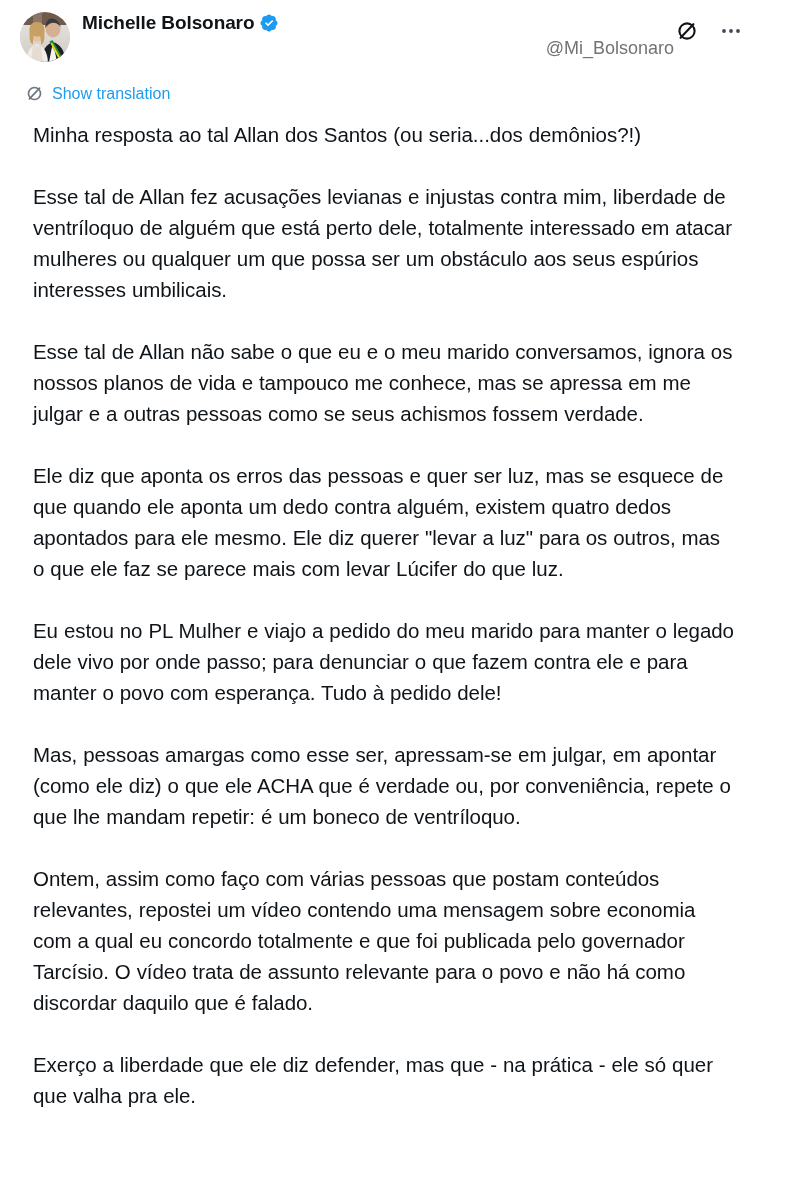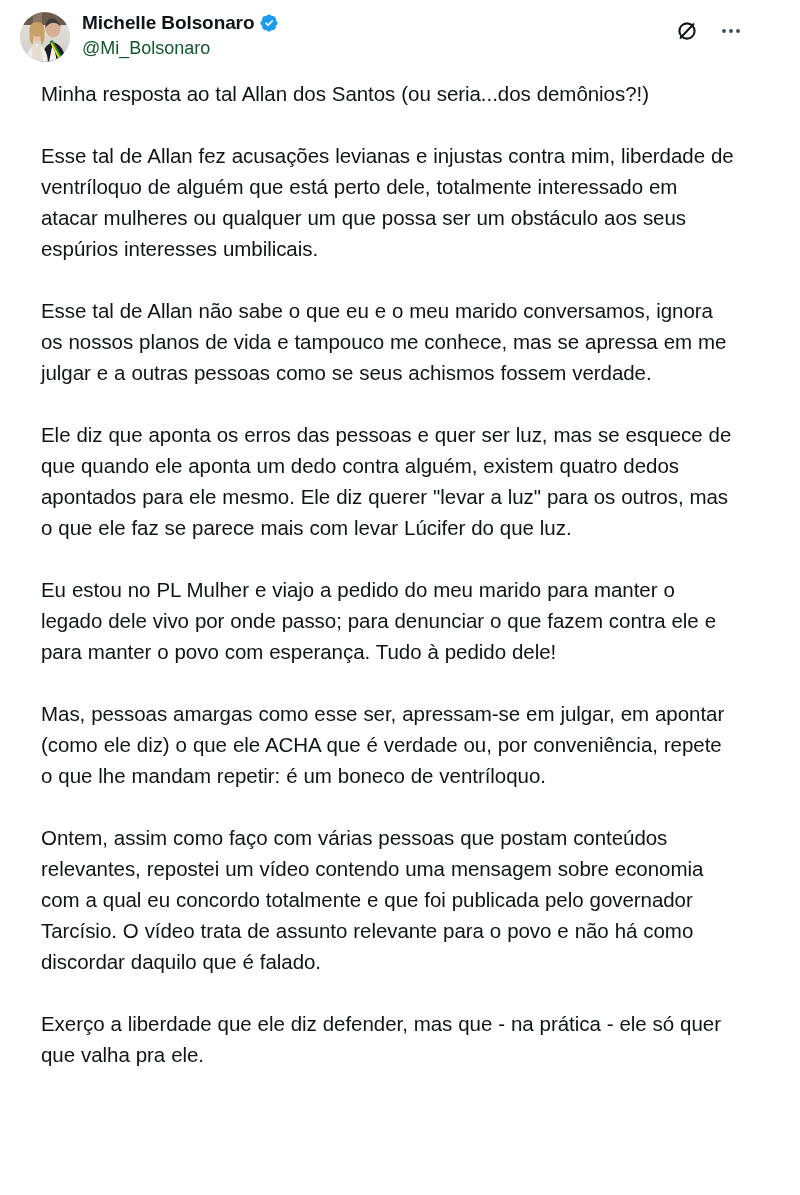--- a/index.html
+++ b/index.html
@@ -70,24 +70,25 @@
   .verified-badge {
     width: 20px;
     height: 20px;
     display: inline-block;
     flex: 0 0 auto;
   }
   .verified-badge svg { display: block; width: 20px; height: 20px; }
 
   .handle {
     font-size: 18px;
-    color: #14532d;
+    color: #737373;
     line-height: 1.25;
     margin-top: 3px;
     white-space: nowrap;
+    text-align: right;
   }
 
   .header-actions {
     display: flex;
     align-items: center;
     gap: 18px;
     flex: 0 0 auto;
     padding-top: 6px;
   }
 
@@ -115,21 +116,21 @@
   .translation-label {
     font-size: 16px;
     color: #1d9bf0;
     cursor: pointer;
     line-height: 1;
   }
 
   
   .post-body {
     margin-top: 16px;
-    margin-left: 21px;
+    margin-left: 13px;
     margin-right: 8px;
     font-size: 20.5px;
     line-height: 31px;
     color: #0f1419;
     letter-spacing: -0.05px;
     word-spacing: 0.3px;
   }
 
   .para {
     margin: 0 0 31px 0;
@@ -198,20 +199,29 @@
       <div class="icon-btn">
         <svg width="22" height="22" viewBox="0 0 22 22" xmlns="http://www.w3.org/2000/svg" aria-hidden="true">
           <circle cx="4" cy="11" r="1.9" fill="#3d4a56"></circle>
           <circle cx="11" cy="11" r="1.9" fill="#3d4a56"></circle>
           <circle cx="18" cy="11" r="1.9" fill="#3d4a56"></circle>
         </svg>
       </div>
     </div>
   </div>
 
+  <div class="translation-row">
+    <span class="translation-icon">
+      <svg viewBox="0 0 24 24" xmlns="http://www.w3.org/2000/svg" aria-hidden="true">
+        <circle cx="12" cy="12" r="7.6" fill="none" stroke="#6b7683" stroke-width="2.1"></circle>
+        <line x1="5.6" y1="18.8" x2="18.4" y2="5.2" stroke="#6b7683" stroke-width="2.1" stroke-linecap="round"></line>
+      </svg>
+    </span>
+    <span class="translation-label">Show translation</span>
+  </div>
 
   <div class="post-body">
     <p class="para">Minha resposta ao tal Allan dos Santos (ou seria...dos demônios?!)</p>
     <p class="para">Esse tal de Allan fez acusações levianas e injustas contra mim, liberdade de ventríloquo de alguém que está perto dele, totalmente interessado em atacar mulheres ou qualquer um que possa ser um obstáculo aos seus espúrios interesses umbilicais.</p>
     <p class="para">Esse tal de Allan não sabe o que eu e o meu marido conversamos, ignora os nossos planos de vida e tampouco me conhece, mas se apressa em me julgar e a outras pessoas como se seus achismos fossem verdade.</p>
     <p class="para">Ele diz que aponta os erros das pessoas e quer ser luz, mas se esquece de que quando ele aponta um dedo contra alguém, existem quatro dedos apontados para ele mesmo. Ele diz querer "levar a luz" para os outros, mas o que ele faz se parece mais com levar Lúcifer do que luz.</p>
     <p class="para">Eu estou no PL Mulher e viajo a pedido do meu marido para manter o legado dele vivo por onde passo; para denunciar o que fazem contra ele e para manter o povo com esperança. Tudo à pedido dele!</p>
     <p class="para">Mas, pessoas amargas como esse ser, apressam-se em julgar, em apontar (como ele diz) o que ele ACHA que é verdade ou, por conveniência, repete o que lhe mandam repetir: é um boneco de ventríloquo.</p>
     <p class="para">Ontem, assim como faço com várias pessoas que postam conteúdos relevantes, repostei um vídeo contendo uma mensagem sobre economia com a qual eu concordo totalmente e que foi publicada pelo governador Tarcísio. O vídeo trata de assunto relevante para o povo e não há como discordar daquilo que é falado.</p>
     <p class="para">Exerço a liberdade que ele diz defender, mas que - na prática - ele só quer que valha pra ele.</p>

